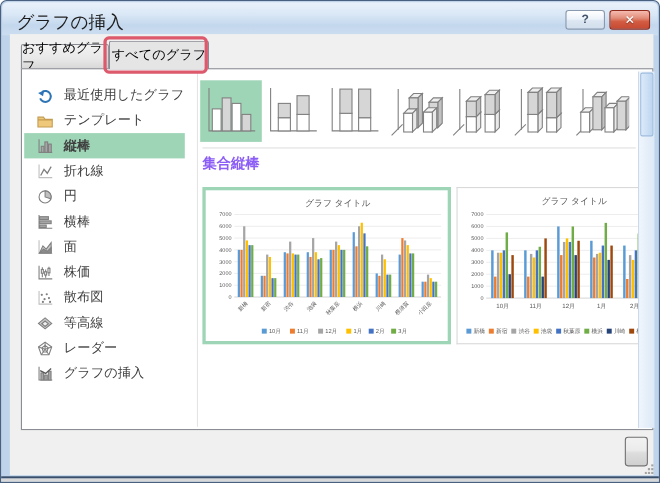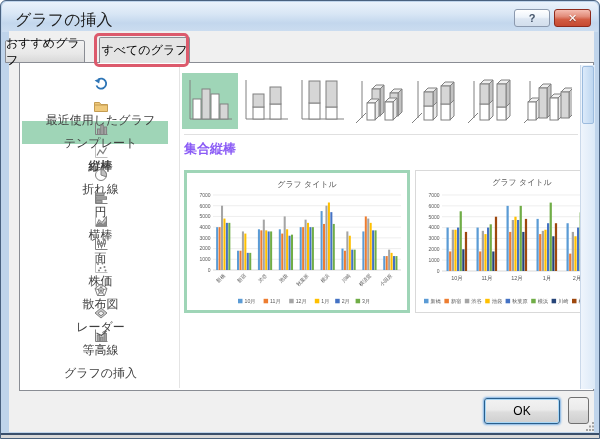--- a/index.html
+++ b/index.html
@@ -23,34 +23,34 @@
     background:linear-gradient(180deg,#FFFFFF,#EDF3FA 45%,#DCE6F2 55%,#D2DEEC);
     color:#44546A; font-weight:bold; }
   .closebtn { left:552px; width:37px; border:1px solid #8E2A1C;
     background:linear-gradient(180deg,#F5BCB0,#E28D7B 40%,#D25C42 60%,#C64A31);
     color:#FFFFFF; font-weight:bold; text-shadow:0 1px 1px rgba(0,0,0,.4); }
   
   .client { position:absolute; left:8px; top:30px; width:585px; height:401px; background:#F0F0F0; }
   
   .tab { position:absolute; font-size:12px; color:#000; display:flex; align-items:center;
          justify-content:center; border:1px solid #8A8D94; cursor:default; }
-  .tab-inactive { left:4px; top:39px; width:80px; height:23px; border-radius:2px 2px 0 0;
+  .tab-inactive { left:18px; top:39px; width:80px; height:23px; border-radius:2px 2px 0 0;
     background:linear-gradient(180deg,#F2F2F2,#E8E8E8 60%,#D8D8D8); }
   .tab-active { left:98px; top:36px; width:91px; height:26px; border-bottom:none; z-index:3;
     background:#e5e5e5; border-radius:2px 2px 0 0; }
   .highlight-box { position:absolute; left:93px; top:32px; width:95px; height:34px;
     border:3px solid #DC5A6C; border-radius:5px; z-index:6; pointer-events:none; }
   
   .panel { position:absolute; left:18px; top:61px; width:575px; height:329px;
     background:#FFFFFF; border:1px solid #8A8D94; z-index:2; }
   .v-sep { position:absolute; left:159px; top:2px; bottom:2px; width:1px; background:#E4E4E4; }
   
   .sidebar { position:absolute; left:2px; top:12px; width:156px; list-style:none; }
-  .sidebar li { height:23px; width:146px; display:flex; align-items:center; gap:21px;
-    padding-left:11px; font-size:12px; color:#3F3F3F; cursor:default;flex-direction:column; }
+  .sidebar li { height:23px; width:146px; display:flex; align-items:center; gap:9px;
+    padding-left:11px; font-size:12px; color:#3F3F3F; cursor:default; }
   .sidebar li.selected { background:#9FD5B7;font-weight:bold; }
   .sidebar svg { flex:0 0 auto; }
   
   .thumbcell { position:absolute; top:10px; width:56px; height:56px; display:flex;
     align-items:center; justify-content:center; cursor:default; }
   .thumbcell.selected { background:#9FD5B7; }
   .strip-divider { position:absolute; left:164px; top:71px; width:394px; height:1px; background:#E0E0E0; }
   .section-heading { position:absolute; left:164px; top:77px; font-size:13px; font-weight:bold; color:#8b5cf6; }
   
   .preview1 { position:absolute; left:164px; top:107px; width:226px; height:143px;
@@ -182,38 +182,38 @@
               <circle cx="9.5" cy="4.5" r="1"></circle>
               <circle cx="11.5" cy="8" r="1"></circle>
               <circle cx="6" cy="11.5" r="1"></circle>
               <circle cx="12.5" cy="11.5" r="1"></circle>
             </g>
           </svg>
         <span>散布図</span>
       </li>
       <li>
         <svg width="16" height="16" viewBox="0 0 16 16">
+            <path d="M2 8 L8 3 L14 8 L8 13 Z" fill="#C9C9C9" stroke="#808080"></path>
+            <path d="M5 8.3 L8 5.8 L11 8.3 L8 10.8 Z" fill="#F0F0F0" stroke="#808080"></path>
+          </svg>
+        <span>等高線</span>
+      </li>
+      <li>
+        <svg width="16" height="16" viewBox="0 0 16 16">
             <g fill="none" stroke="#808080">
               <polygon points="8,2 14,6.5 11.5,13.5 4.5,13.5 2,6.5"></polygon>
               <line x1="8" y1="8.5" x2="8" y2="2"></line>
               <line x1="8" y1="8.5" x2="14" y2="6.5"></line>
               <line x1="8" y1="8.5" x2="11.5" y2="13.5"></line>
               <line x1="8" y1="8.5" x2="4.5" y2="13.5"></line>
               <line x1="8" y1="8.5" x2="2" y2="6.5"></line>
               <polygon points="8,5 10.8,7.2 9.6,11 6.4,11 5.2,7.2"></polygon>
             </g>
           </svg>
         <span>レーダー</span>
-      </li>
-      <li>
-        <svg width="16" height="16" viewBox="0 0 16 16">
-            <path d="M2 8 L8 3 L14 8 L8 13 Z" fill="#C9C9C9" stroke="#808080"></path>
-            <path d="M5 8.3 L8 5.8 L11 8.3 L8 10.8 Z" fill="#F0F0F0" stroke="#808080"></path>
-          </svg>
-        <span>等高線</span>
       </li>
       <li>
         <svg width="16" height="16" viewBox="0 0 16 16">
             <path d="M2.5 1.5 V13.5 H14.5" stroke="#808080" fill="none"></path>
             <rect x="4.2" y="7" width="2.4" height="6.5" fill="#A6A6A6" stroke="#808080"></rect>
             <rect x="7.6" y="9" width="2.4" height="4.5" fill="#A6A6A6" stroke="#808080"></rect>
             <rect x="11" y="5.5" width="2.4" height="8" fill="#A6A6A6" stroke="#808080"></rect>
             <polyline points="3.5,5 8.5,7.5 13.5,3" fill="none" stroke="#595959" stroke-width="1.2"></polyline>
           </svg>
         <span>グラフの挿入</span>
@@ -501,21 +501,20 @@
           <rect x="156" y="127.8" width="4.5" height="4.5" fill="#9E480E"></rect>
           <text x="162.5" y="132" font-size="5.2" text-anchor="start" fill="#595959">横須賀</text>
         </svg>
     </div>
 
     <div class="scrollbar">
       <div class="scroll-thumb"></div>
     </div>
   </div>
 
-  <div class="btn okbtn">OK</div>
   <div class="btn cancelbtn"></div>
   <svg class="resize-grip" width="9" height="9" viewBox="0 0 9 9">
       <g fill="#A3A3A3">
         <rect x="6" y="0" width="2" height="2"></rect>
         <rect x="6" y="3.5" width="2" height="2"></rect>
         <rect x="3" y="3.5" width="2" height="2"></rect>
         <rect x="6" y="7" width="2" height="2"></rect>
         <rect x="3" y="7" width="2" height="2"></rect>
         <rect x="0" y="7" width="2" height="2"></rect>
       </g>

